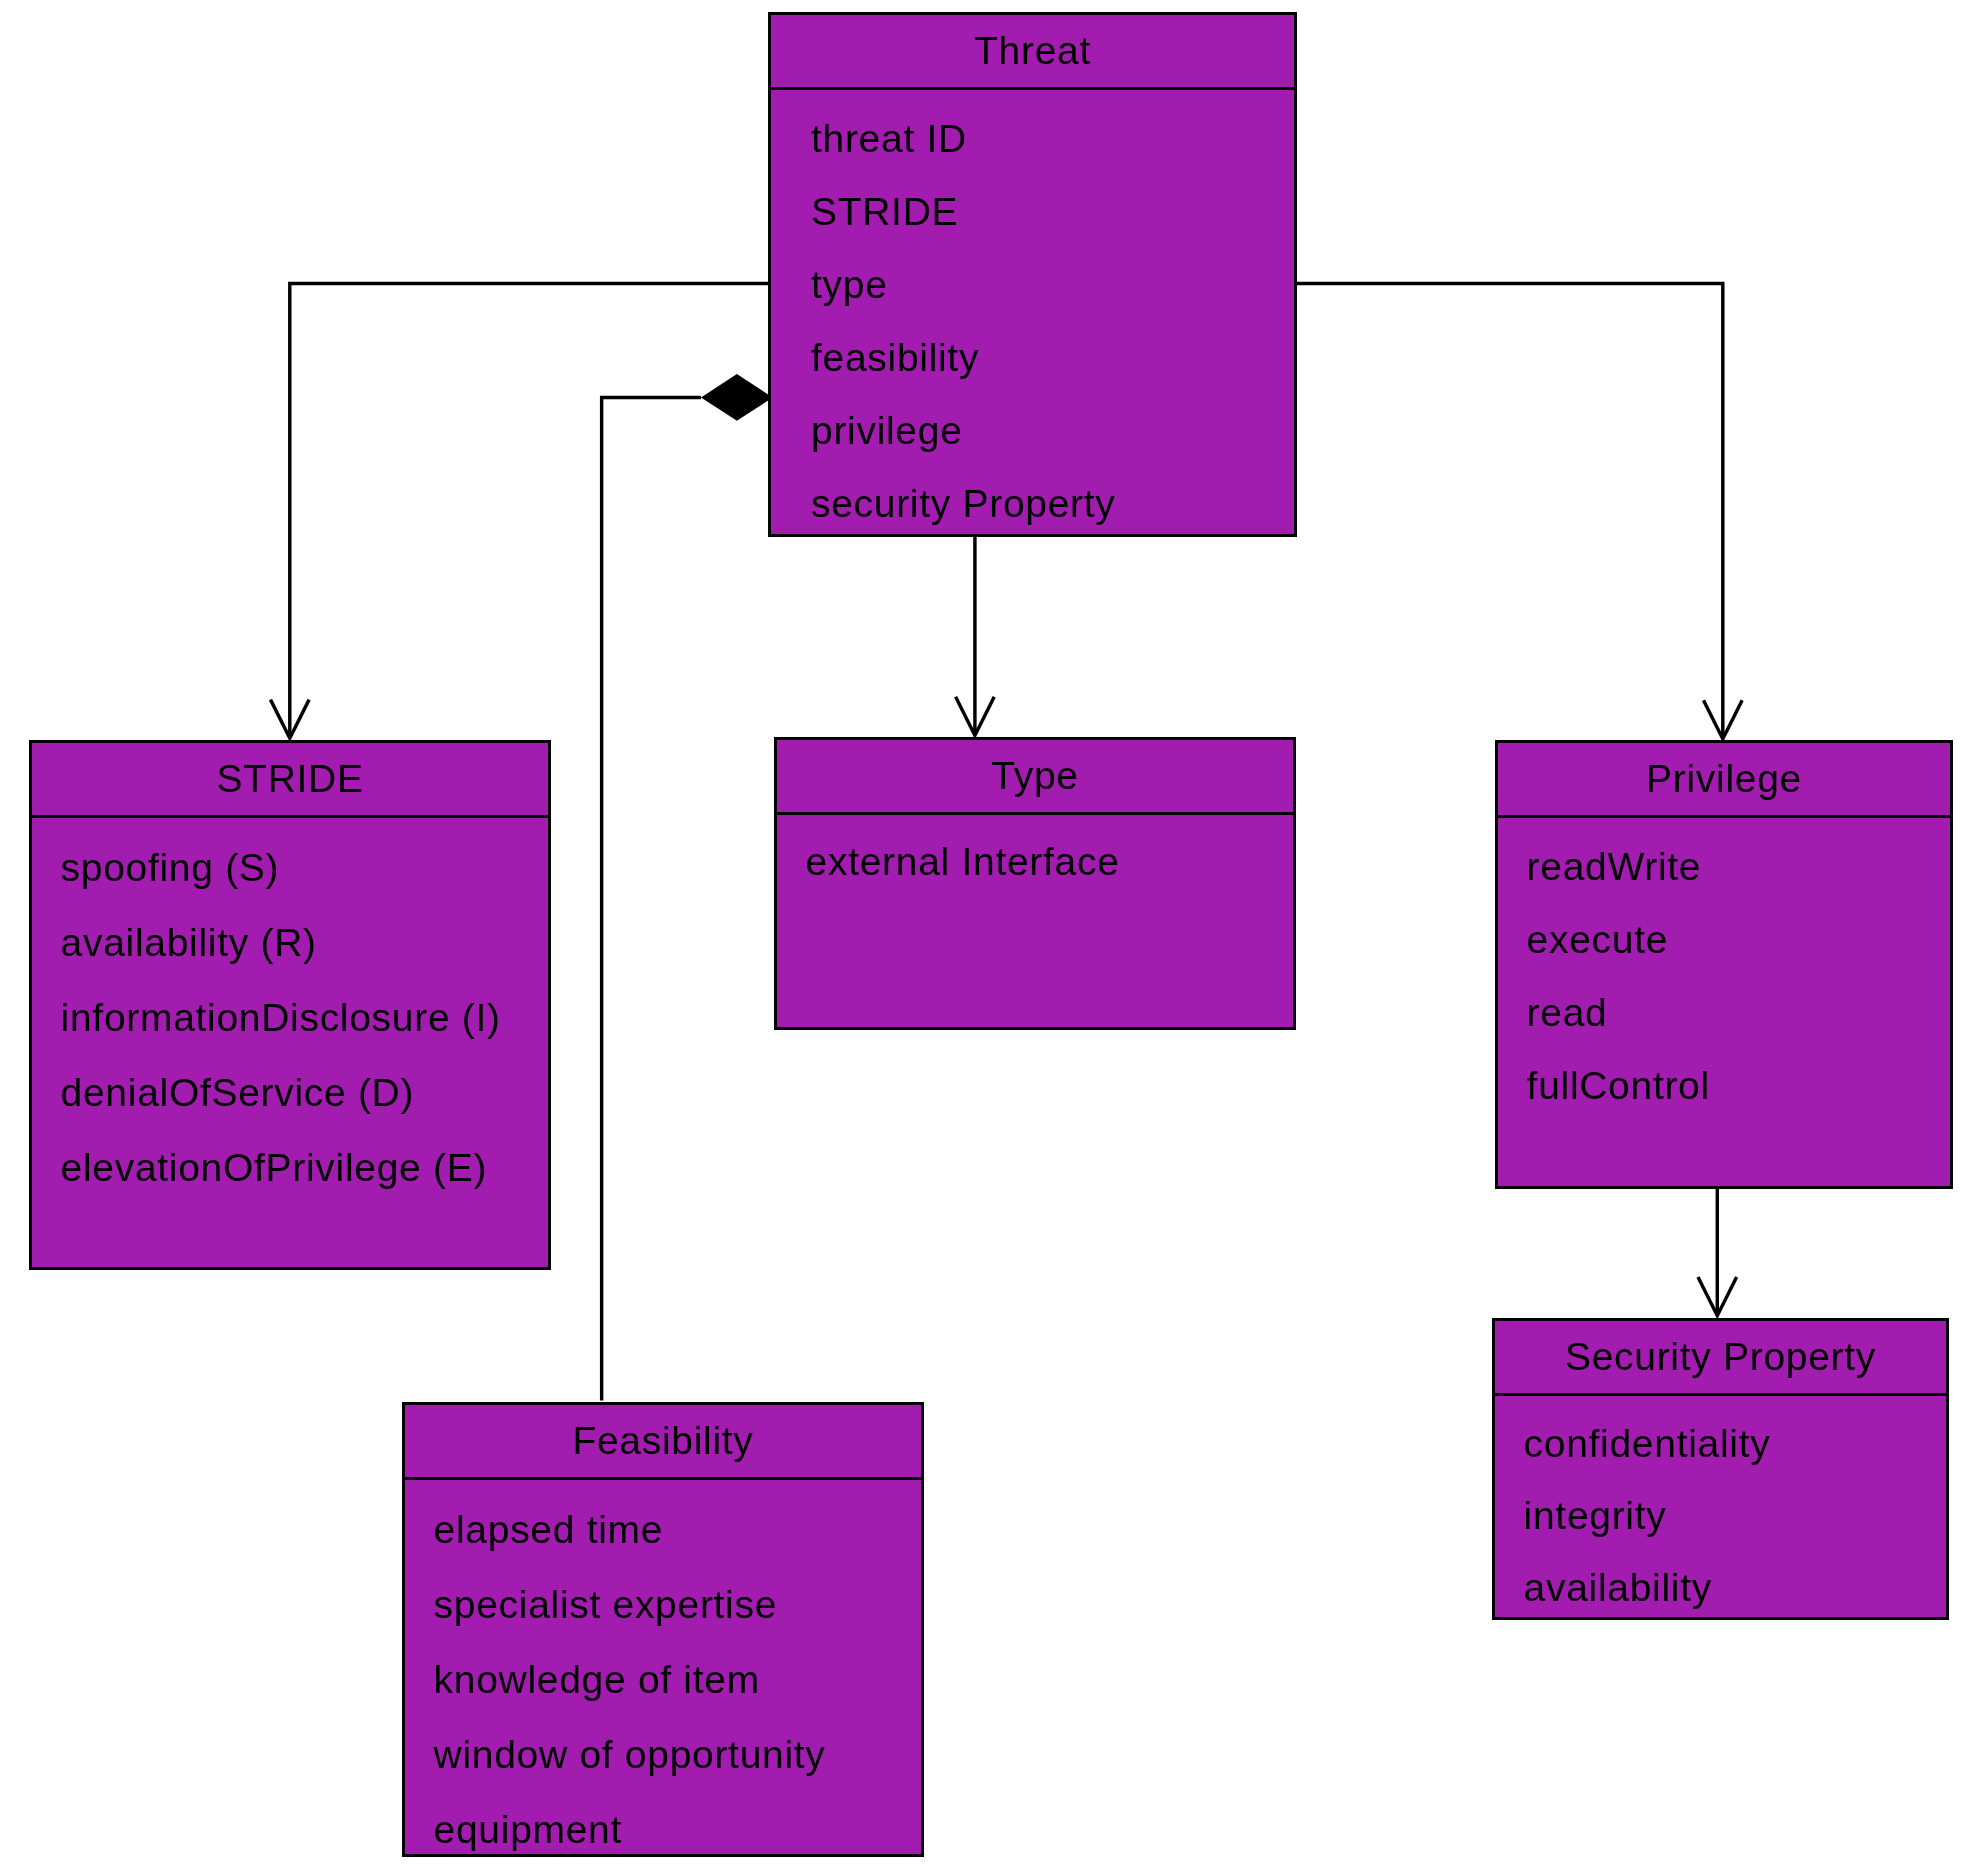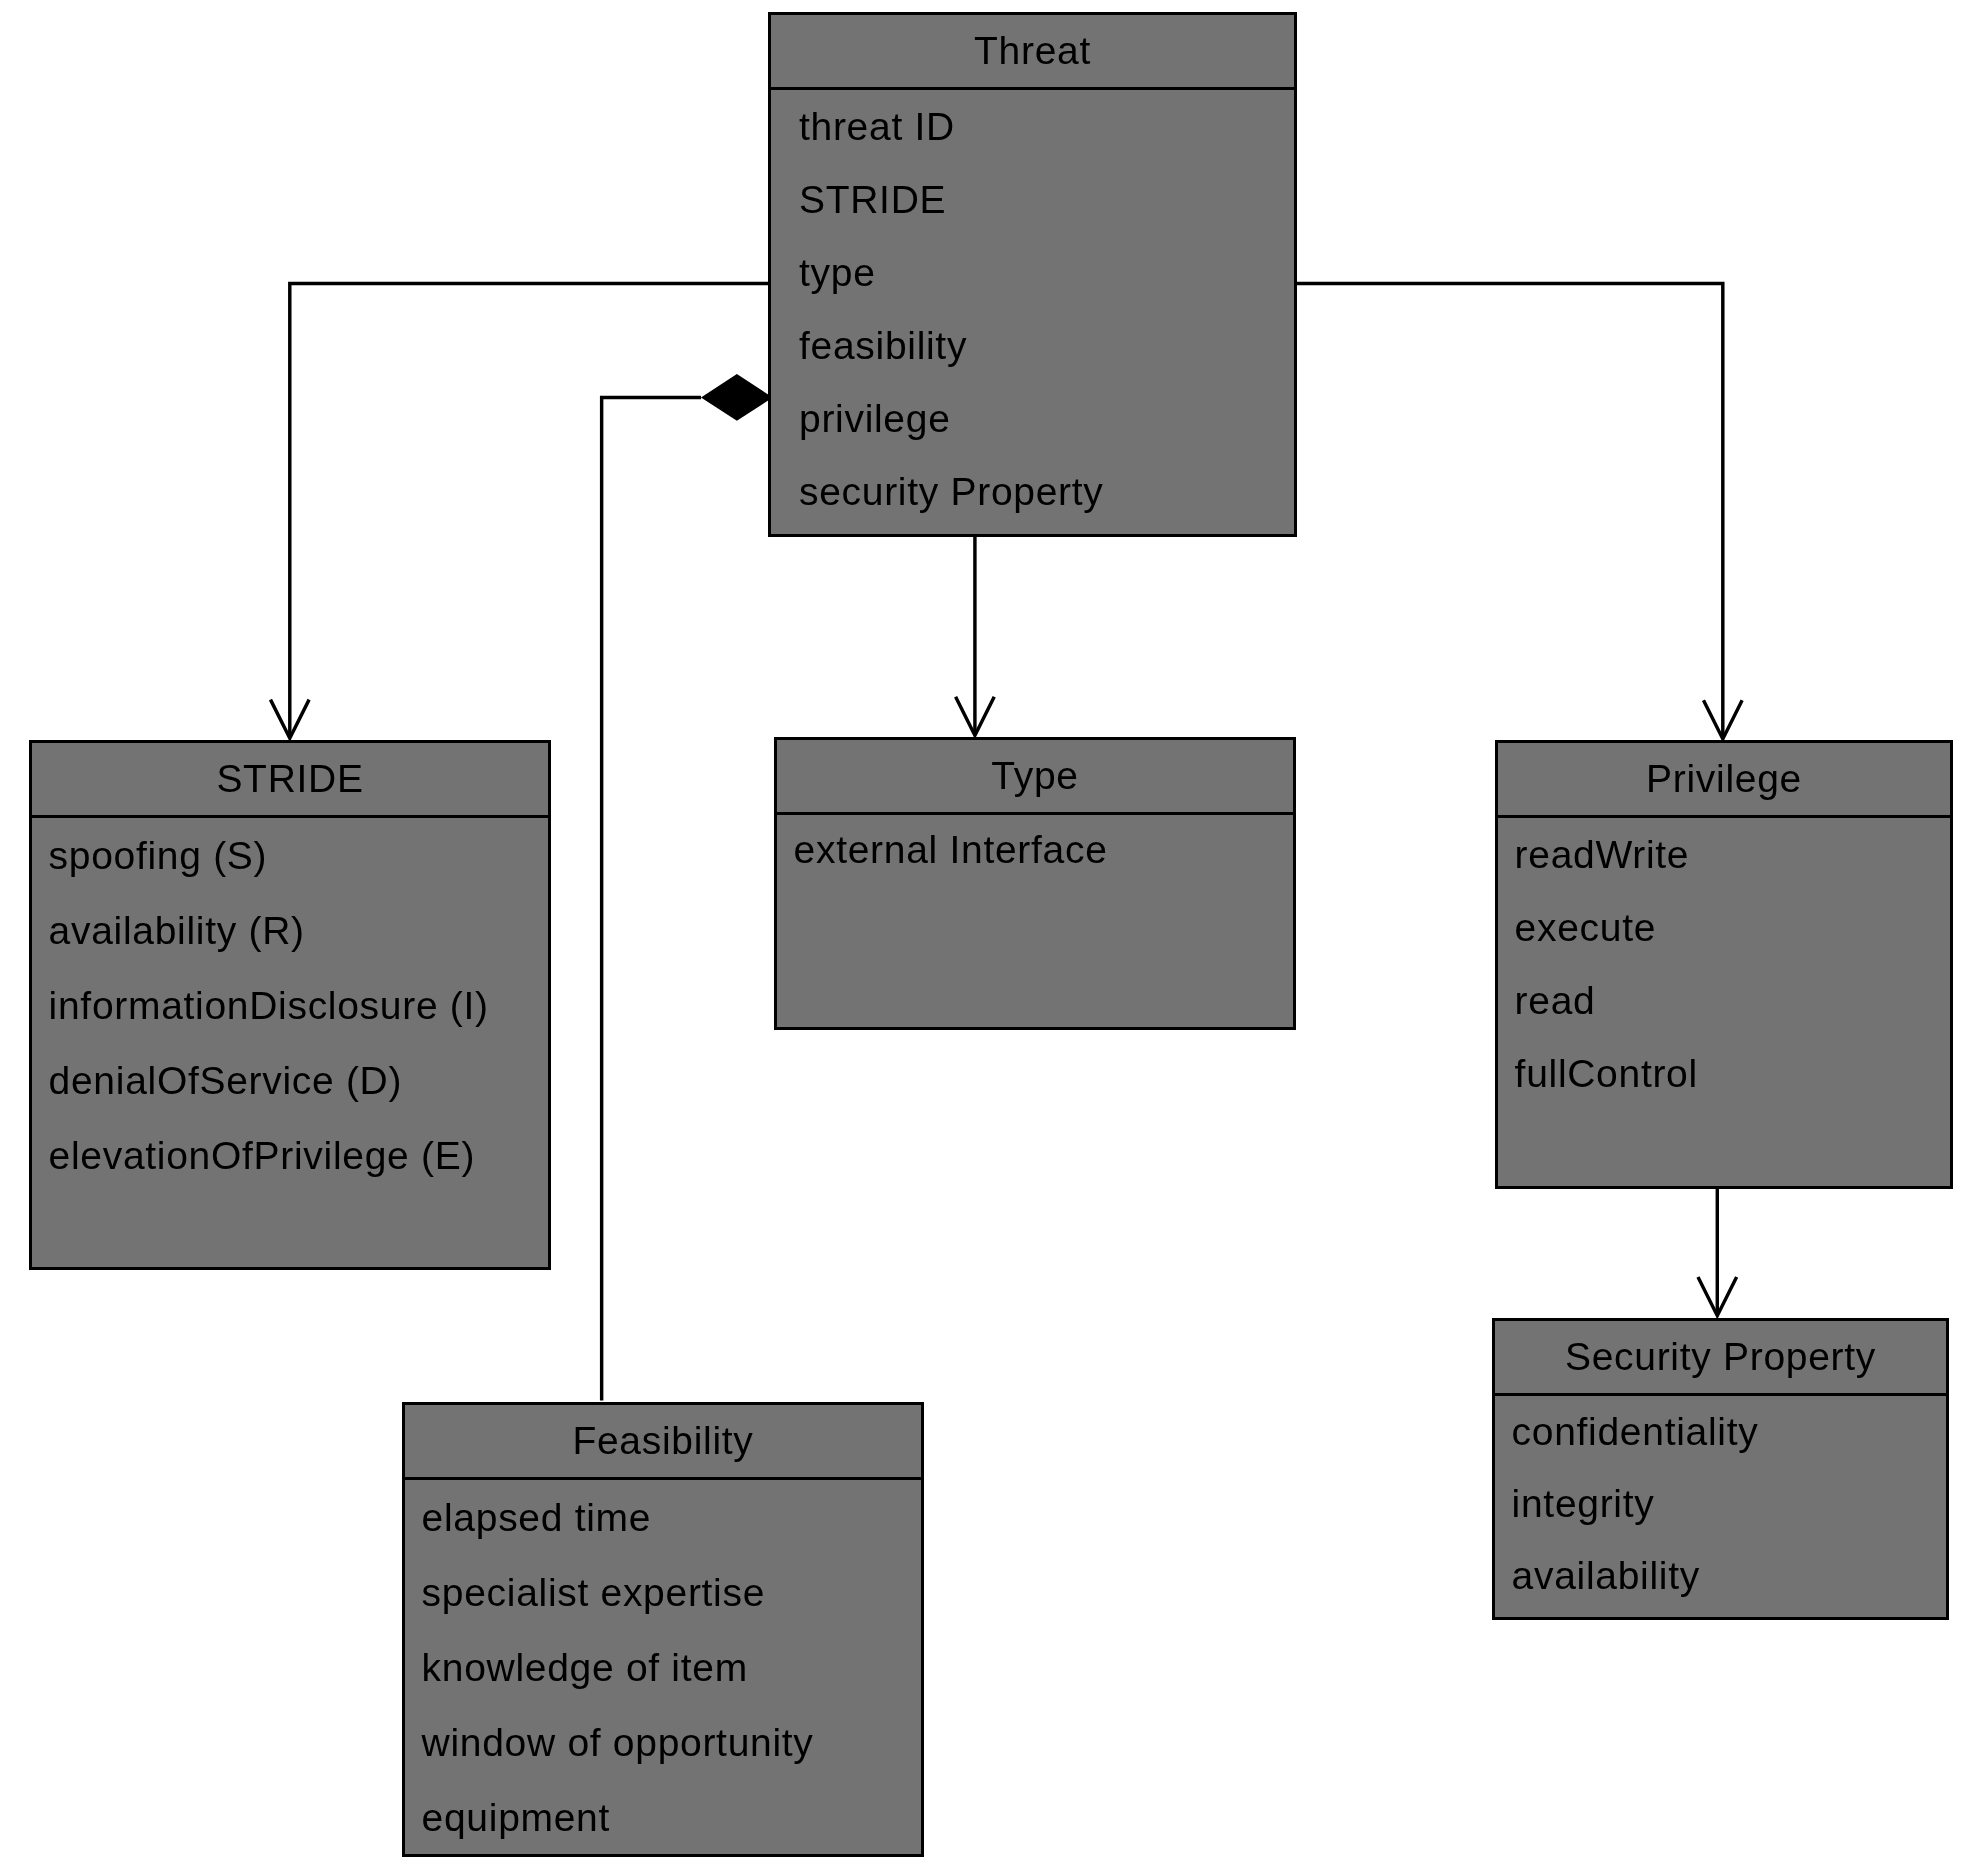--- a/index.html
+++ b/index.html
@@ -13,36 +13,36 @@
   }
   #connectors {
     position: absolute;
     left: 0; top: 0;
     width: 1965px; height: 1867px;
   }
   .cls {
     position: absolute;
     box-sizing: border-box;
     border: 3.5px solid #000000;
-    background: #737373;
+    background: #a21caf;
   }
   .cls header {
     box-sizing: content-box;
     height: 72px;
     border-bottom: 3.5px solid #000000;
     display: flex;
     align-items: center;
     justify-content: center;
     font-size: 39px;
     letter-spacing: 0.7px;
     white-space: nowrap;
   }
   .cls ul {
     list-style: none;
-    margin: 0;
+    margin: 12px;
     padding: 0;
   }
   .cls li {
     height: var(--row-h, 73px);
     display: flex;
     align-items: center;
     padding-left: var(--inset, 16.6px);
     font-size: 39px;
     letter-spacing: 0.7px;
     white-space: nowrap;

